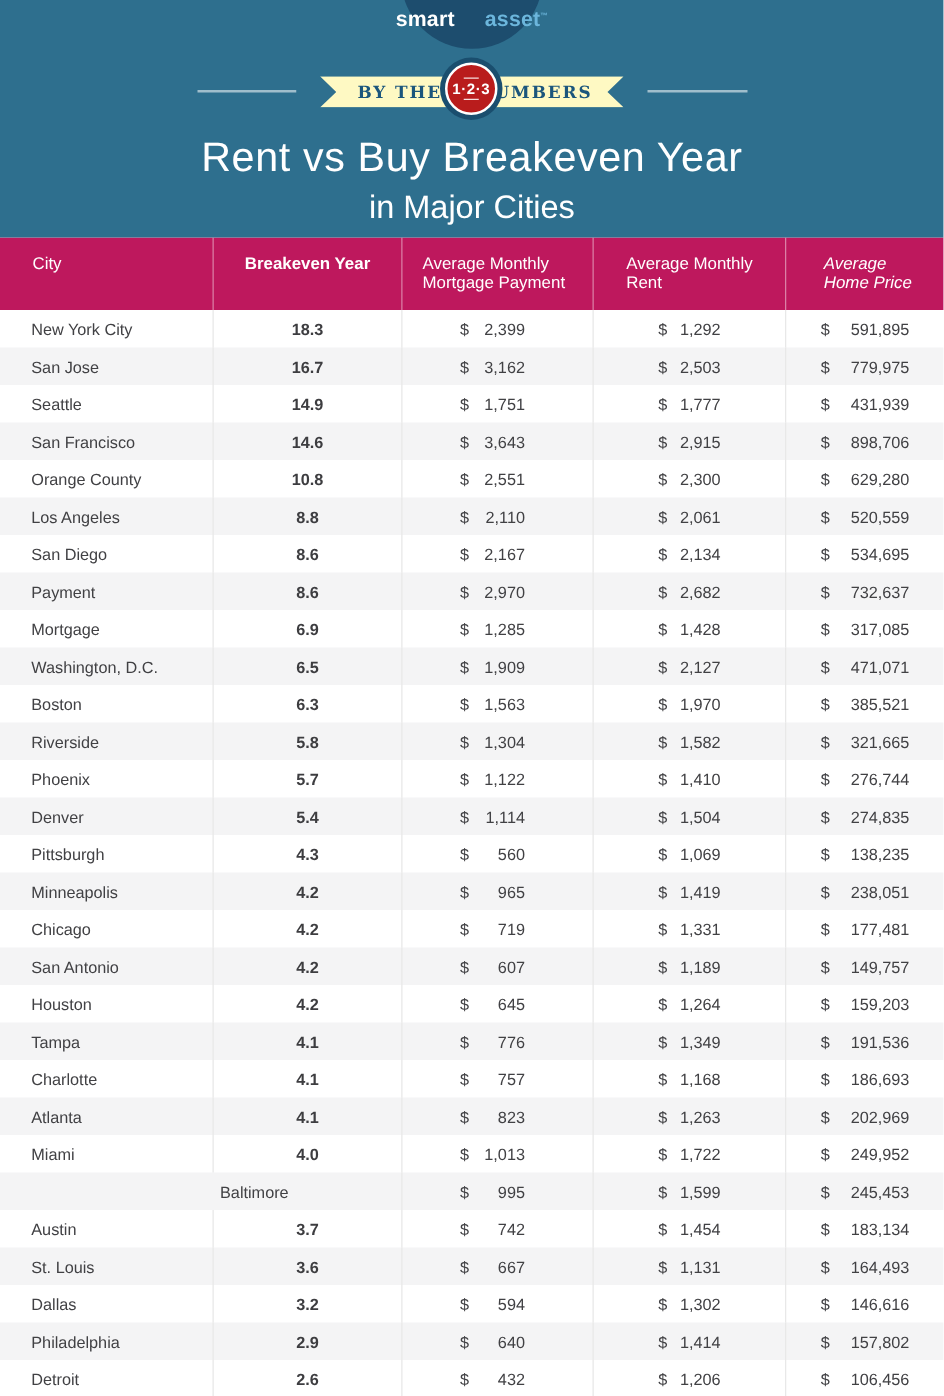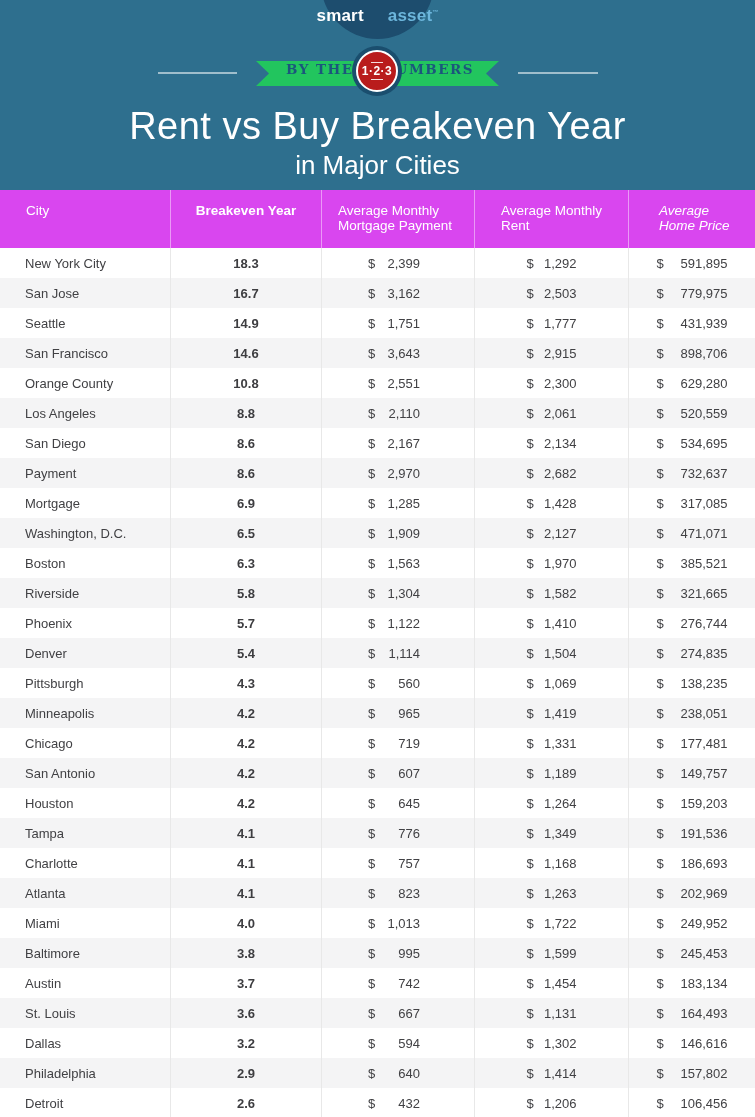--- a/index.html
+++ b/index.html
@@ -20,48 +20,48 @@
   .logo-text { font-size:17px; font-weight:bold; color:#ffffff; letter-spacing:0.2px; white-space:nowrap; }
   .logo-asset { color:#6CB6DC; font-weight:bold;margin-left:24px; }
   .logo-tm { font-size:6px; color:#6CB6DC; vertical-align:super; }
 
   .rule { position:absolute; top:72px; height:2px; background:rgba(255,255,255,0.55); }
   .rule-left  { left:158px; width:79px; }
   .rule-right { left:518px; width:80px; }
 
   .ribbon {
     position:absolute; left:256px; top:61px; width:243px; height:25px;
-    background:#22c55e;
+    background:#fef9c3;
     clip-path:polygon(0 0, 100% 0, calc(100% - 13px) 50%, 100% 100%, 0 100%, 13px 50%);
-    display:flex; align-items:flex-start; justify-content:space-between;
+    display:flex; align-items:center; justify-content:space-between;
     padding:0 25px 0 30px;
     font-family:"DejaVu Serif", serif; font-weight:bold; font-size:13.5px;
     color:#1B567C; letter-spacing:1.5px; white-space:nowrap;
   }
 
   .circle {
     position:absolute; left:356px; top:50px; width:42px; height:42px;
     border-radius:50%; background:#b91c1c; border:2px solid #ffffff;
     box-shadow:0 0 0 4px #1A4E6E;
     display:flex; flex-direction:column; align-items:center; justify-content:center; gap:2px;
   }
   .circle-text { color:#ffffff; font-weight:bold; font-size:12px; letter-spacing:0.5px; line-height:12px; }
   .dash { width:12px; height:1px; background:rgba(255,255,255,0.85); }
 
   .title {
     position:absolute; top:104px; left:0; width:755px; text-align:center;
-    color:#ffffff; font-size:38px; font-weight:400; line-height:44px; letter-spacing:0.5px;
+    color:#ffffff; font-size:33px; font-weight:400; line-height:44px; letter-spacing:0.5px;
   }
   .subtitle {
     position:absolute; top:149px; left:0; width:755px; text-align:center;
     color:#ffffff; font-size:26px; font-weight:400; line-height:32px;
   }
 
   
-  .thead { display:flex; width:755px; height:58px; background:#d946ef; color:#ffffff; }
+  .thead { display:flex; width:755px; height:58px; background:#be185d; color:#ffffff; }
   .th { padding-top:13px; font-size:13.5px; line-height:15px; height:100%; }
   .th + .th { border-left:1px solid rgba(255,255,255,0.45); }
   .th-city      { width:170px; padding-left:26px; }
   .th-breakeven { width:151px; text-align:center; font-weight:bold; }
   .th-mortgage  { width:153px; padding-left:16px; }
   .th-rent      { width:154px; padding-left:26px; }
   .th-price     { width:127px; padding-left:30px;font-style:italic; }
 
   
   .tbody { width:755px; }
@@ -655,21 +655,20 @@
       <div class="cell cell-money cell-price">
         <span class="money">
             <span>$</span>
             <span>249,952</span>
           </span>
       </div>
     </div>
 
     <div class="row">
       <div class="cell cell-city">Baltimore</div>
-      <div class="cell cell-breakeven">3.8</div>
       <div class="cell cell-money cell-mortgage">
         <span class="money">
             <span>$</span>
             <span>995</span>
           </span>
       </div>
       <div class="cell cell-money cell-rent">
         <span class="money">
             <span>$</span>
             <span>1,599</span>

